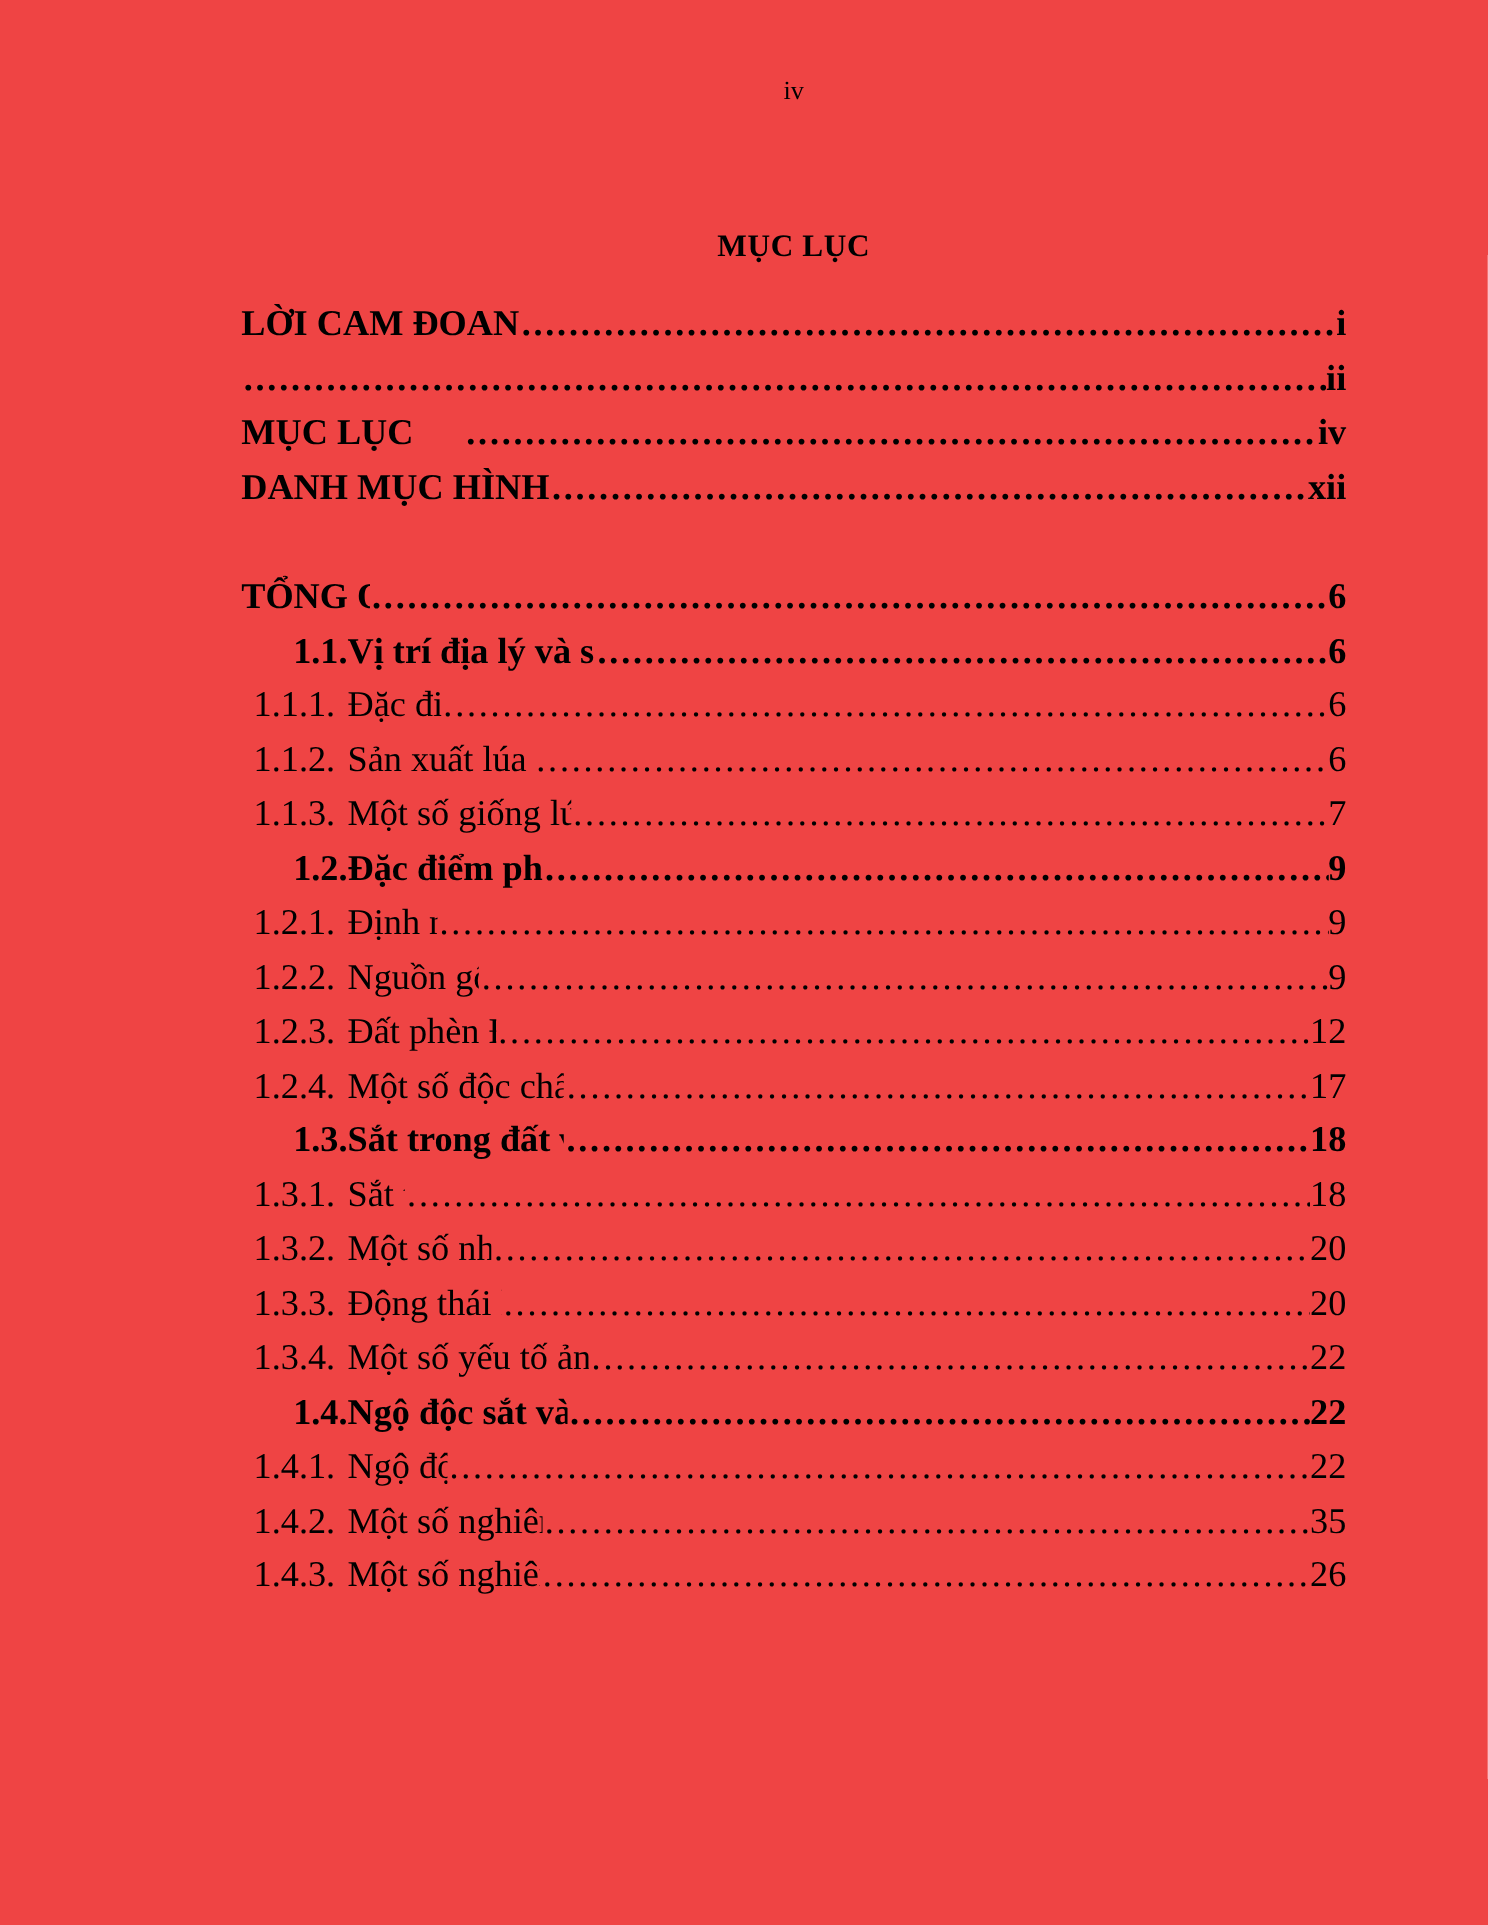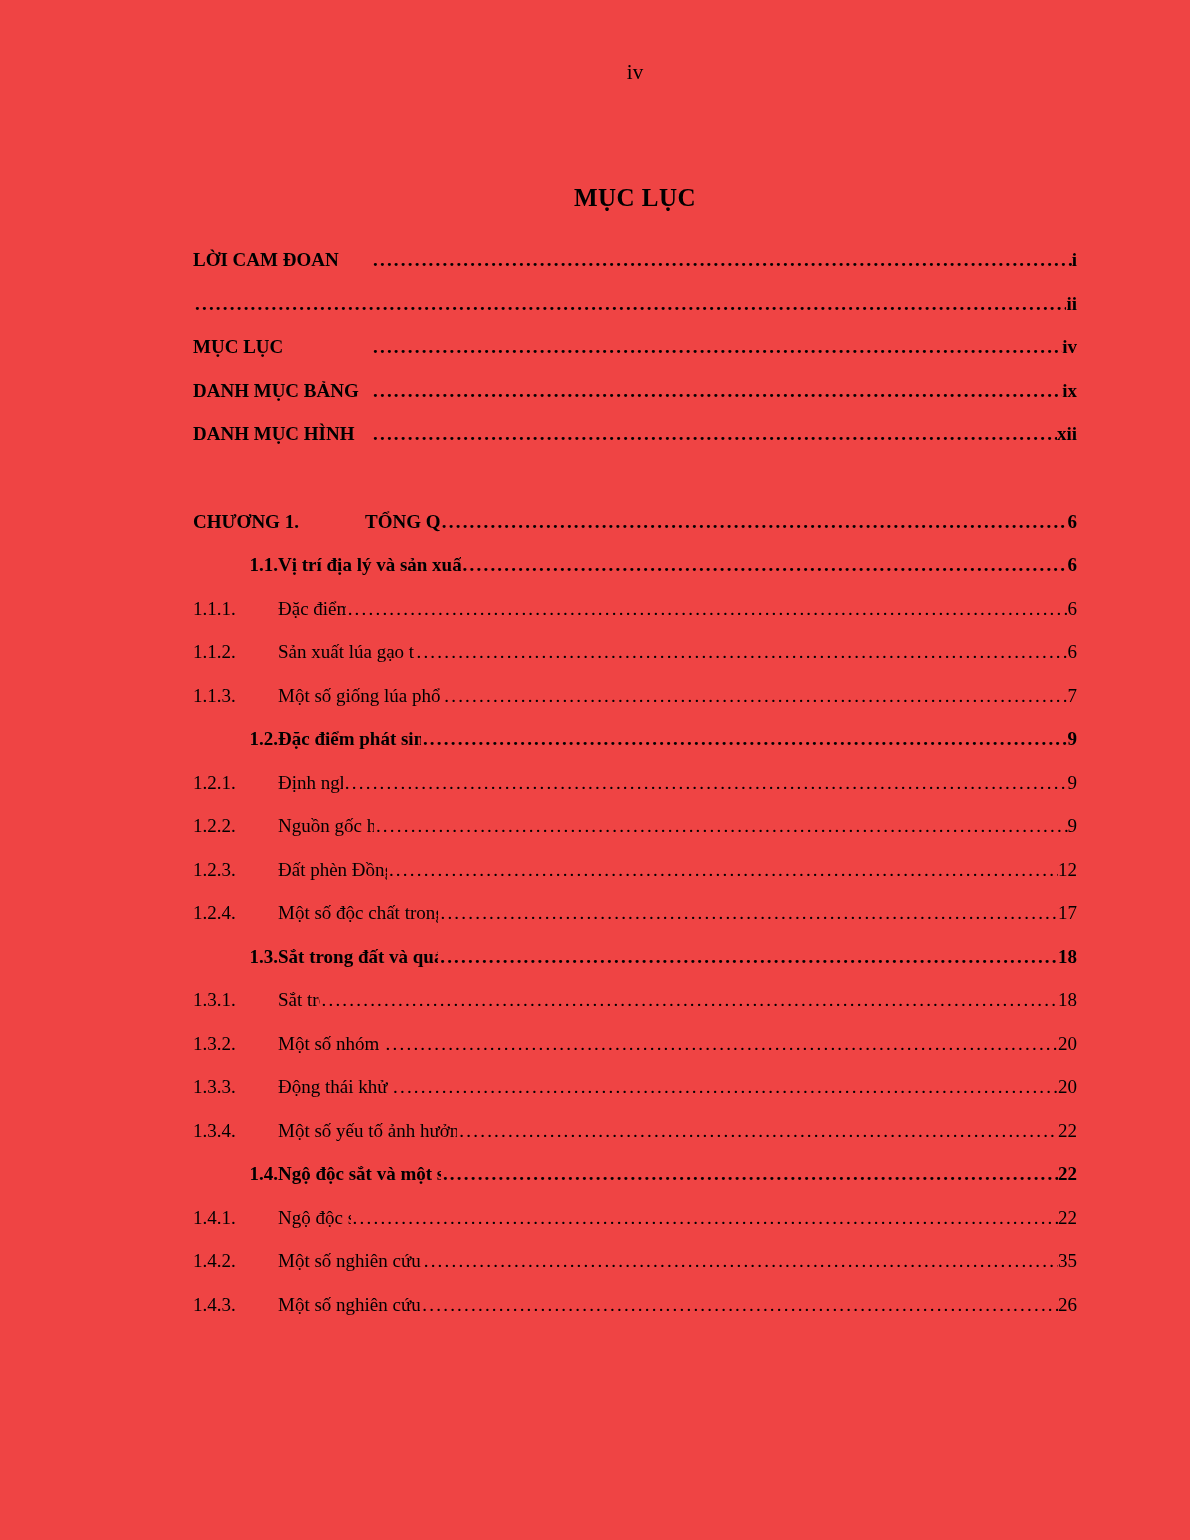--- a/index.html
+++ b/index.html
@@ -33,21 +33,21 @@
   .toc {
     position: absolute;
     top: 238px; left: 193px; width: 884px;
   }
   .toc-gap { height: 44px; }
   .row {
     display: flex;
     align-items: baseline;
     height: 43.5px;
     line-height: 43.5px;
-    font-size: 19px;
+    font-size: 29px;
     white-space: nowrap;
   }
   .row .num   { flex: 0 0 auto; }
   .row .title { flex: 0 1 auto; overflow: hidden; }
   .row .leader {
     flex: 1 1 auto;
     min-width: 0;
     overflow: hidden;
     padding-left: 2px;
   }
@@ -59,21 +59,21 @@
 
   .row.front   { font-weight: bold; }
   .row.front .num { min-width: 178px; }
 
   .row.chapter { font-weight: bold; }
   .row.chapter .num { min-width: 172px; }
 
   .row.section { font-weight: bold; text-align: right; }
   .row.section .num, .row.sub .num { min-width: 85px; }
 
-  .row.sub { font-weight: normal; }
+  .row.sub { font-weight: normal; text-align: center; }
 </style>
 </head>
 <body>
 
 <div class="doc">
   <div class="folio">iv</div>
 
   <h1 class="heading">MỤC LỤC</h1>
 
   <div class="toc">
@@ -88,34 +88,27 @@
     <span class="leader"></span>
     <span class="pg">ii</span>
   </div>
       <div class="row front">
     <span class="num">MỤC LỤC</span>
 
     <span class="leader"></span>
     <span class="pg">iv</span>
   </div>
       <div class="row front">
-    <span class="num">DANH MỤC BẢNG</span>
-
-    <span class="leader"></span>
-    <span class="pg">ix</span>
-  </div>
-      <div class="row front">
     <span class="num">DANH MỤC HÌNH</span>
 
     <span class="leader"></span>
     <span class="pg">xii</span>
   </div>
       <div class="toc-gap"></div>
       <div class="row chapter">
-    <span class="num">CHƯƠNG 1.</span>
     <span class="title">TỔNG QUAN TÀI LIỆU</span>
     <span class="leader"></span>
     <span class="pg">6</span>
   </div>
       <div class="row section">
     <span class="num">1.1.</span>
     <span class="title">Vị trí địa lý và sản xuất lúa gạo vùng Đồng bằng sông Cửu Long</span>
     <span class="leader"></span>
     <span class="pg">6</span>
   </div>

